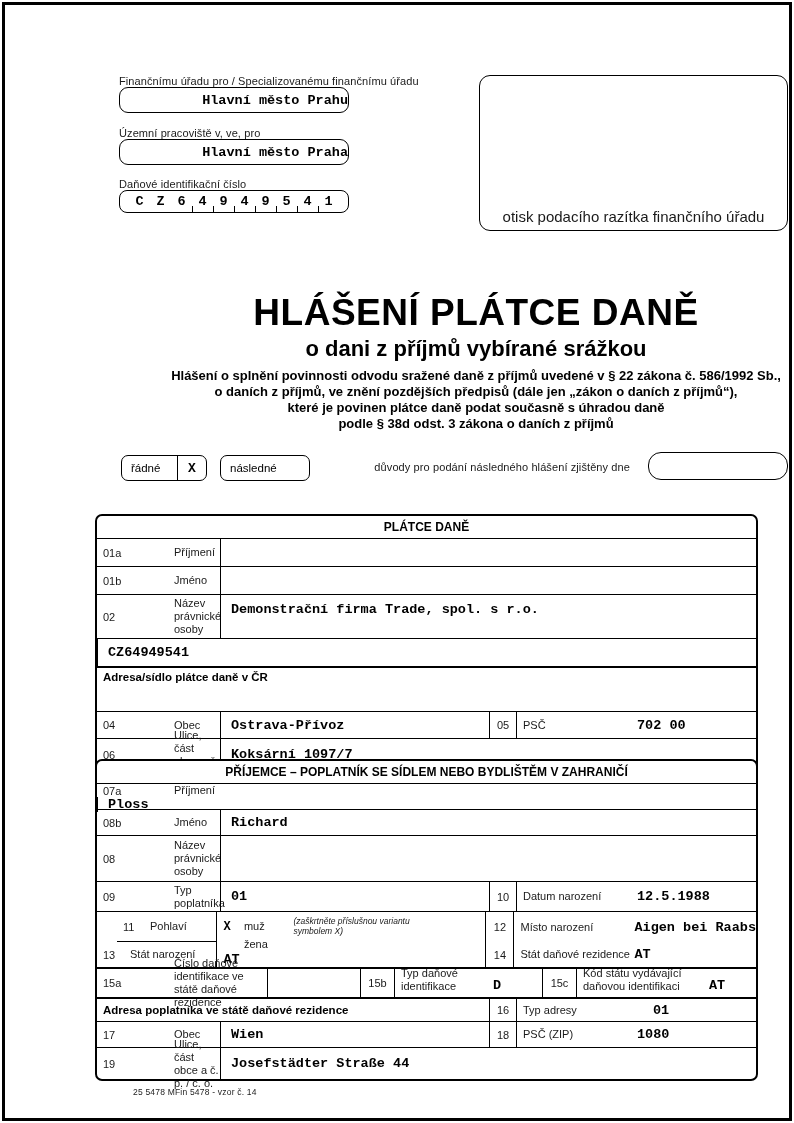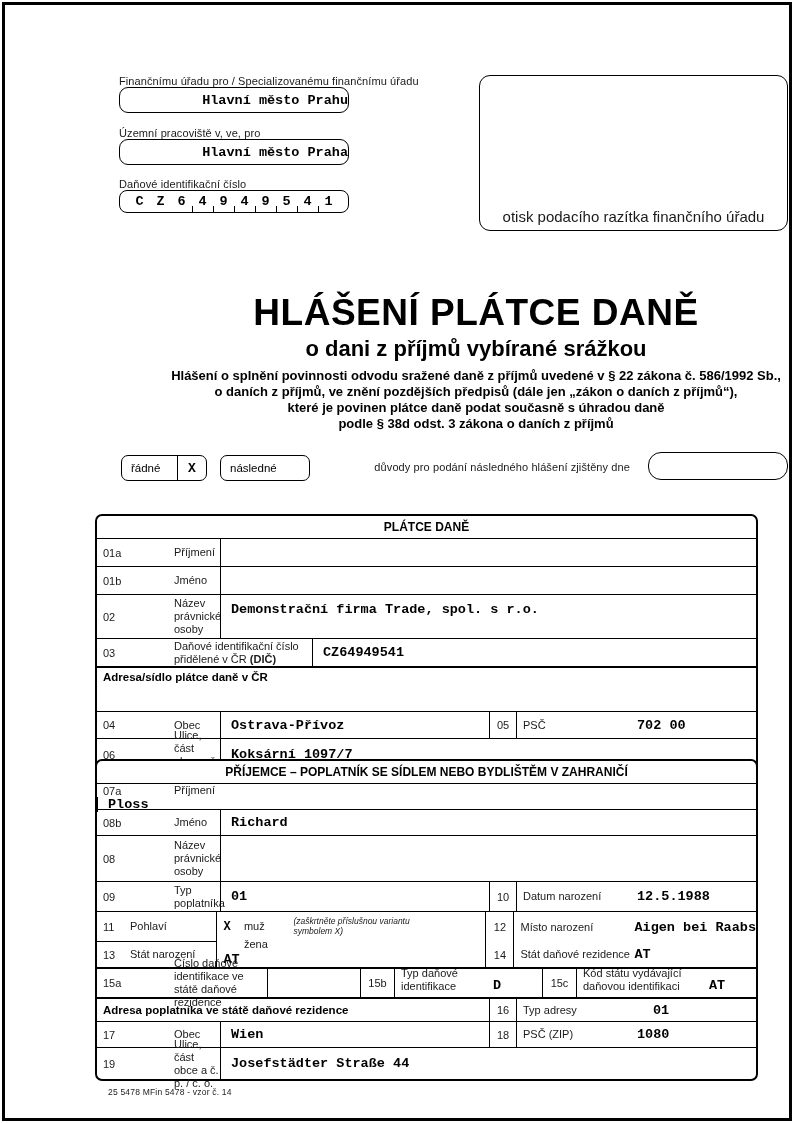--- a/index.html
+++ b/index.html
@@ -45,21 +45,21 @@
   .lbl { font-size:11px; color:#1a1a1a; line-height:13px; }
   .val { padding-left:10px; }
   .val.top { align-items:flex-start; padding-top:7px; }
   .seclbl { font-weight:bold; font-size:11.5px; padding-left:6px; display:flex; align-items:center; }
   .numcell { justify-content:center; font-size:11px; color:#1a1a1a;text-align:center; }
   .rcontent { padding-left:6px; }
   .ilb { display:inline-block; flex:none; }
   .fe { align-items:flex-end; padding:0 0 4px 6px; }
   .col { display:flex; flex-direction:column; align-items:stretch; }
   .subrow { display:flex; align-items:center; padding-left:6px; }
-  .subrow.srb { border-bottom:1px solid #000; }
+  .subrow.srb { border-bottom:1px solid #000;margin-left:20px; }
   .subrow2 { display:flex; align-items:stretch; }
   .gnote { position:absolute; left:76px; top:4px; width:122px; font-size:8.5px; font-style:italic; line-height:10px; color:#1a1a1a; }
   .xmark { display:inline-block; width:16px; font-family:"Liberation Mono",monospace; font-weight:bold; font-size:12px; }
   .glbl { font-size:11px; color:#1a1a1a; }
   .footer { font-size:8.5px; color:#222; letter-spacing:0.2px; }
 </style>
 </head>
 <body>
 
 <div class="page">
@@ -141,24 +141,20 @@
     <div class="tr" style="height:44px;">
       <div class="td labelcell" style="width:123px;">
         <span class="num">02</span>
         <div class="lbl" style="width:86px;">Název právnické osoby</div>
       </div>
       <div class="td val top bl grow">
         <span class="mono">Demonstrační firma Trade, spol. s r.o.</span>
       </div>
     </div>
     <div class="tr" style="height:28px;">
-      <div class="td labelcell" style="width:215px;">
-        <span class="num">03</span>
-        <span class="lbl"><span>Daňové identifikační číslo přidělené v ČR </span><b>(DIČ)</b></span>
-      </div>
       <div class="td val bl grow">
         <span class="mono">CZ64949541</span>
       </div>
     </div>
     <div class="tr thick" style="height:20px;">
       <div class="seclbl grow">Adresa/sídlo plátce daně v ČR</div>
     </div>
     <div class="tr" style="height:27px;margin-top:25px;">
       <div class="td labelcell" style="width:123px;">
         <span class="num">04</span>
@@ -319,14 +315,14 @@
       <div class="td labelcell" style="width:123px;">
         <span class="num">19</span>
         <div class="lbl" style="width:84px;">Ulice, část obce a č. p. / č. o.</div>
       </div>
       <div class="td val bl grow">
         <span class="mono">Josefstädter Straße 44</span>
       </div>
     </div>
   </div>
 
-  <div class="abs footer" style="left:84px; top:1087px;">25 5478 MFin 5478 - vzor č. 14</div>
+  <div class="abs footer" style="left:109px; top:1087px;">25 5478 MFin 5478 - vzor č. 14</div>
 </div>
 
 </body></html>

